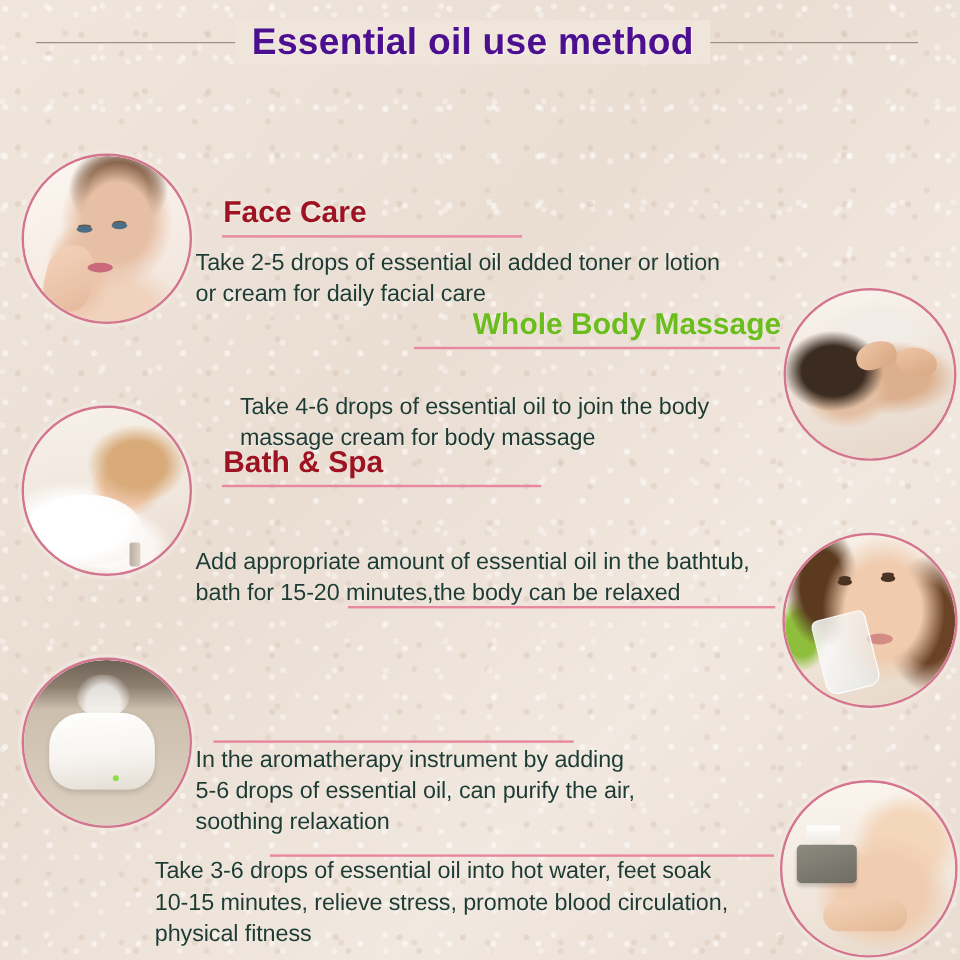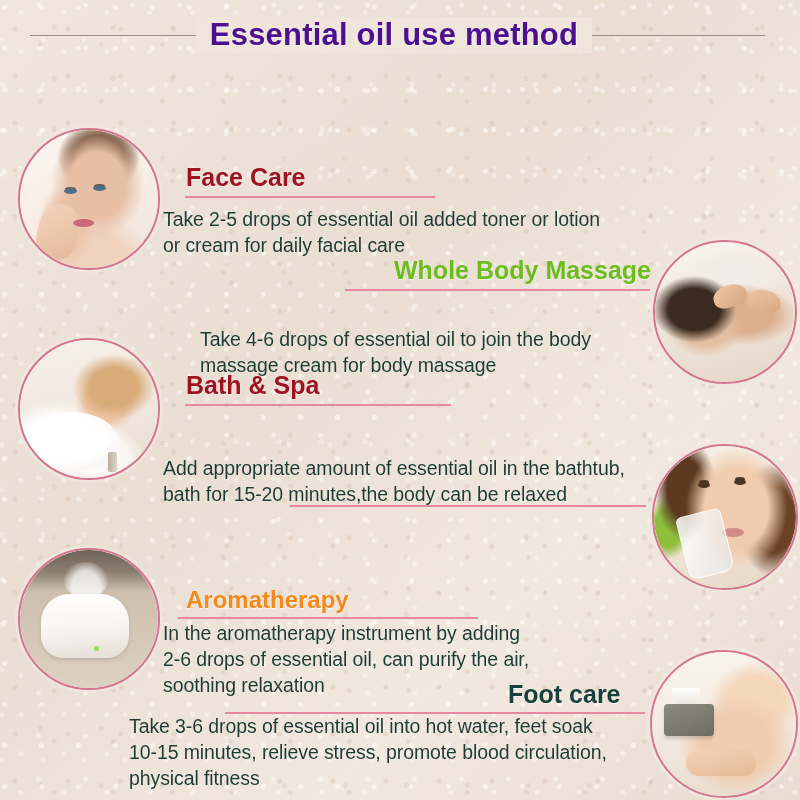--- a/index.html
+++ b/index.html
@@ -374,25 +374,23 @@
   <div class="body-text t-massage">Take 4-6 drops of essential oil to join the body
 massage cream for body massage</div>
 
   <div class="heading h-bath">Bath &amp; Spa</div>
   <div class="underline u-bath"></div>
   <div class="body-text t-bath">Add appropriate amount of essential oil in the bathtub,
 bath for 15-20 minutes,the body can be relaxed</div>
 
   <div class="underline u-wash"></div>
 
-  <div class="heading h-aroma">Aromatherapy</div>
   <div class="underline u-aroma"></div>
   <div class="body-text t-aroma">In the aromatherapy instrument by adding
-2-6 drops of essential oil, can purify the air,
+5-6 drops of essential oil, can purify the air,
 soothing relaxation</div>
 
-  <div class="heading h-foot">Foot care</div>
   <div class="underline u-foot"></div>
   <div class="body-text t-foot">Take 3-6 drops of essential oil into hot water, feet soak
 10-15 minutes, relieve stress, promote blood circulation,
  physical fitness</div>
 
 </div>
 
 </body></html>

